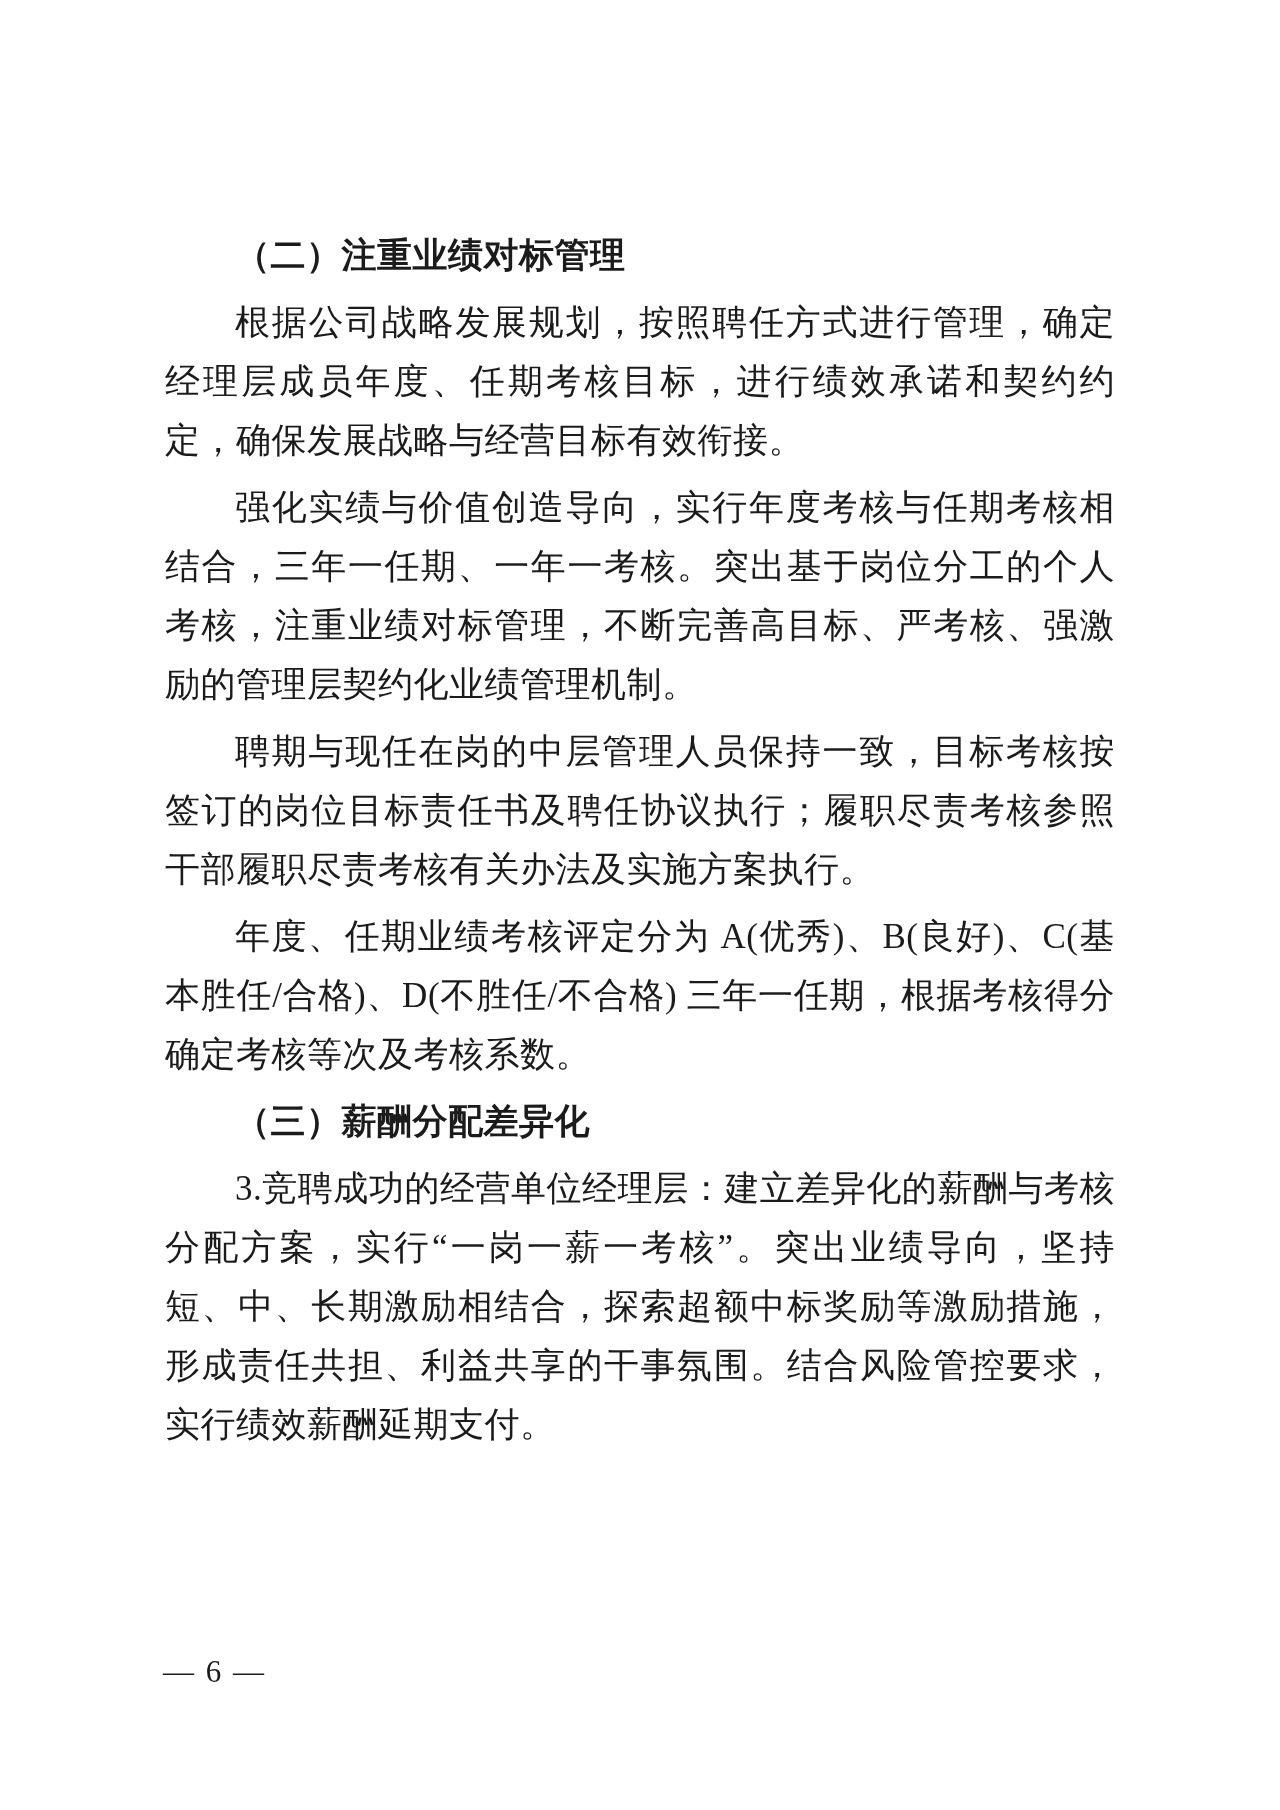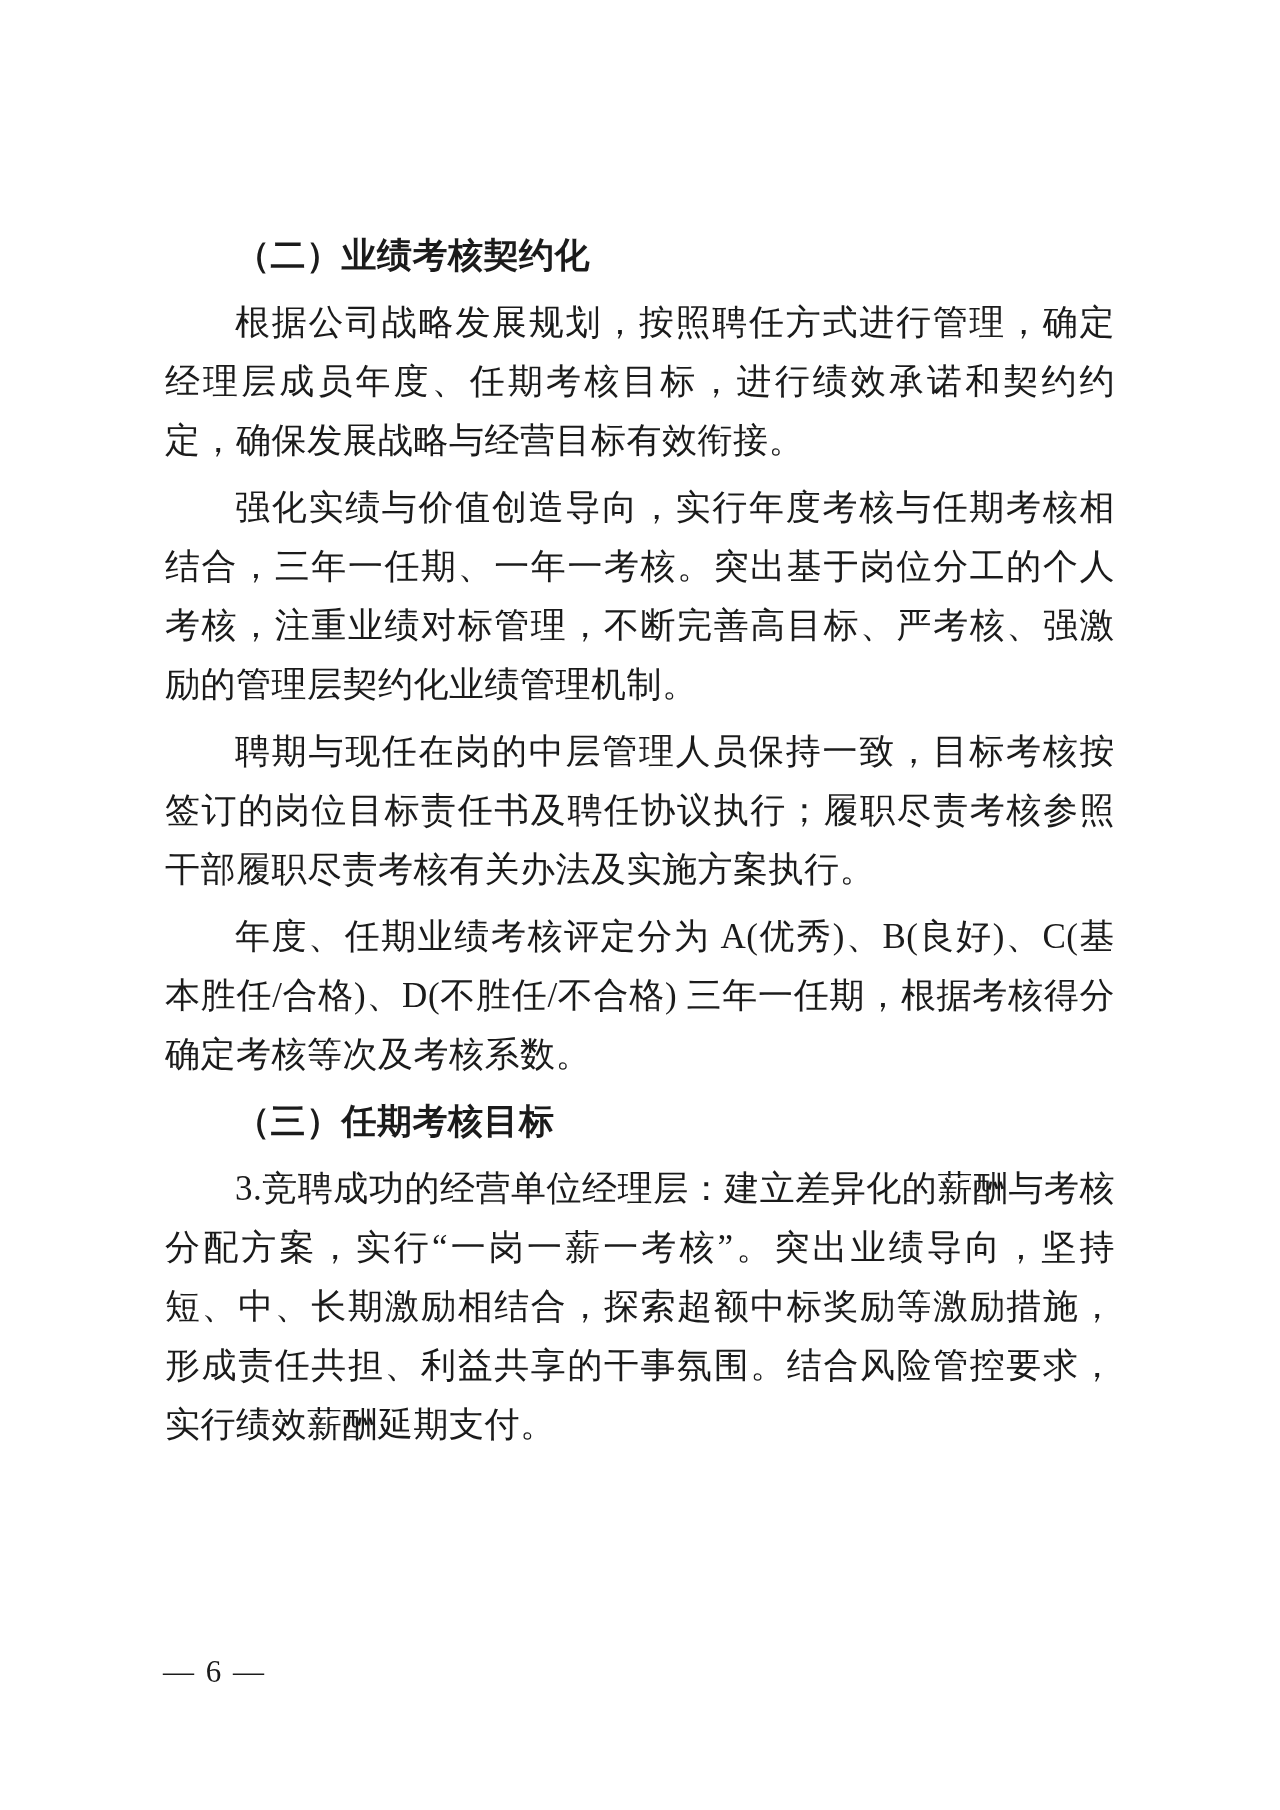--- a/index.html
+++ b/index.html
@@ -52,24 +52,24 @@
     letter-spacing: 2px;
     color: #1b1b1b;
   }
 </style>
 </head>
 <body>
 
 <div class="page">
 
   <div class="content">
-    <p class="heading">（二）业绩考核契约化</p>
+    <p class="heading">（二）注重业绩对标管理</p>
     <p class="para">根据公司战略发展规划，按照聘任方式进行管理，确定经理层成员年度、任期考核目标，进行绩效承诺和契约约定，确保发展战略与经营目标有效衔接。</p>
     <p class="para">强化实绩与价值创造导向，实行年度考核与任期考核相结合，三年一任期、一年一考核。突出基于岗位分工的个人考核，注重业绩对标管理，不断完善高目标、严考核、强激励的管理层契约化业绩管理机制。</p>
     <p class="para">聘期与现任在岗的中层管理人员保持一致，目标考核按签订的岗位目标责任书及聘任协议执行；履职尽责考核参照干部履职尽责考核有关办法及实施方案执行。</p>
     <p class="para">年度、任期业绩考核评定分为 A(优秀)、B(良好)、C(基本胜任/合格)、D(不胜任/不合格) 三年一任期，根据考核得分确定考核等次及考核系数。</p>
-    <p class="heading">（三）任期考核目标</p>
+    <p class="heading">（三）薪酬分配差异化</p>
     <p class="para">3.竞聘成功的经营单位经理层：建立差异化的薪酬与考核分配方案，实行“一岗一薪一考核”。突出业绩导向，坚持短、中、长期激励相结合，探索超额中标奖励等激励措施，形成责任共担、利益共享的干事氛围。结合风险管控要求，实行绩效薪酬延期支付。</p>
   </div>
 
   <div class="footer">— 6 —</div>
 
 </div>
 
 </body></html>

